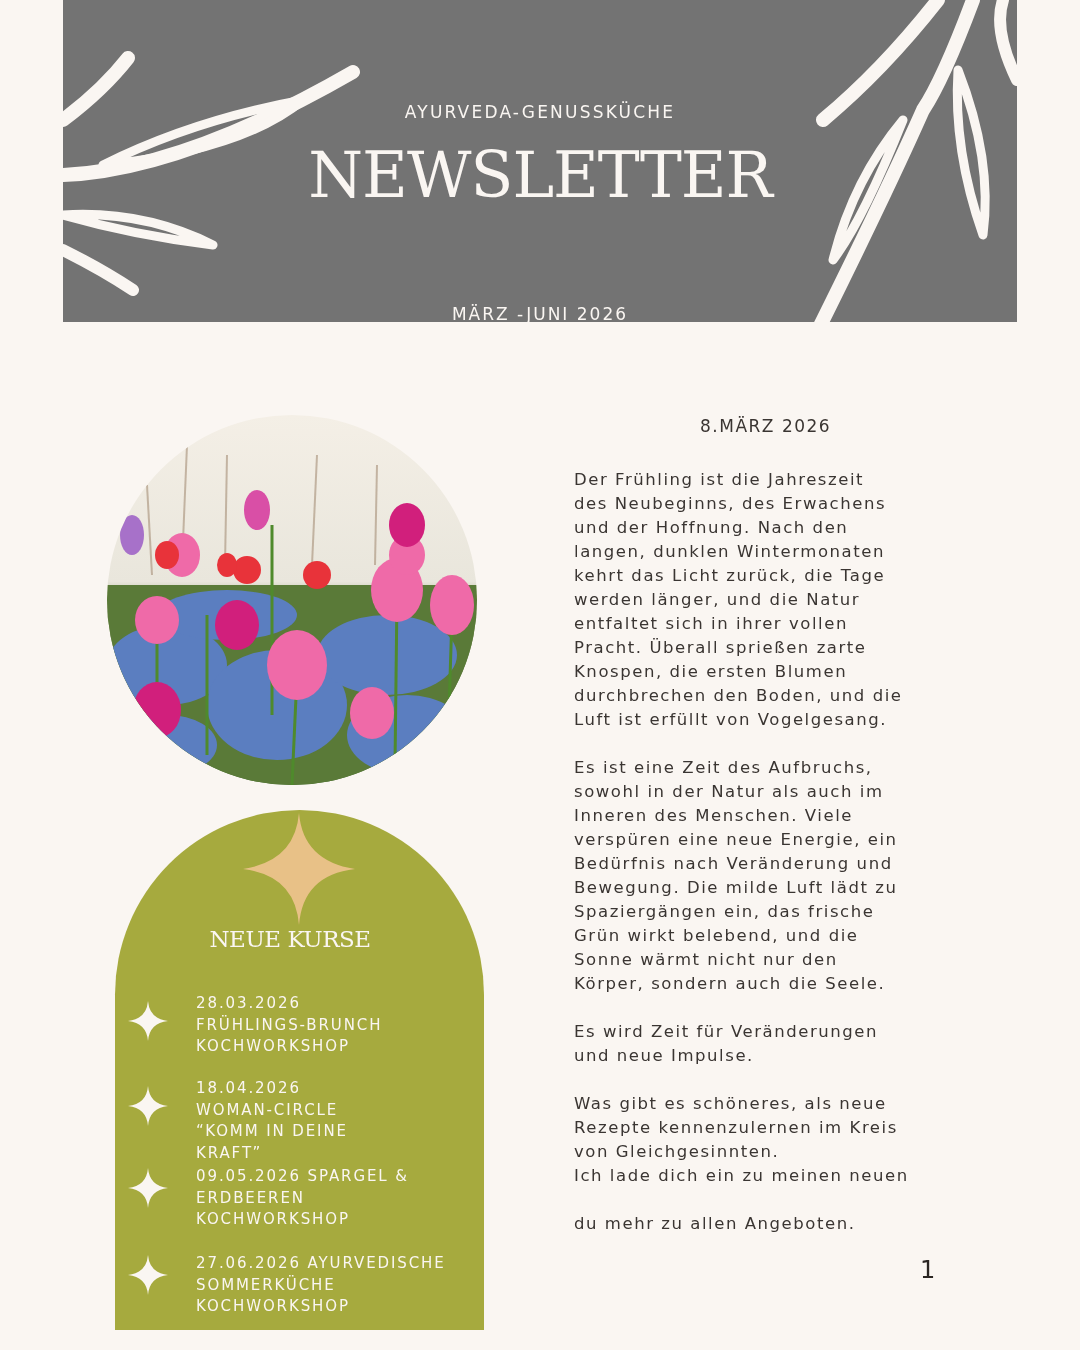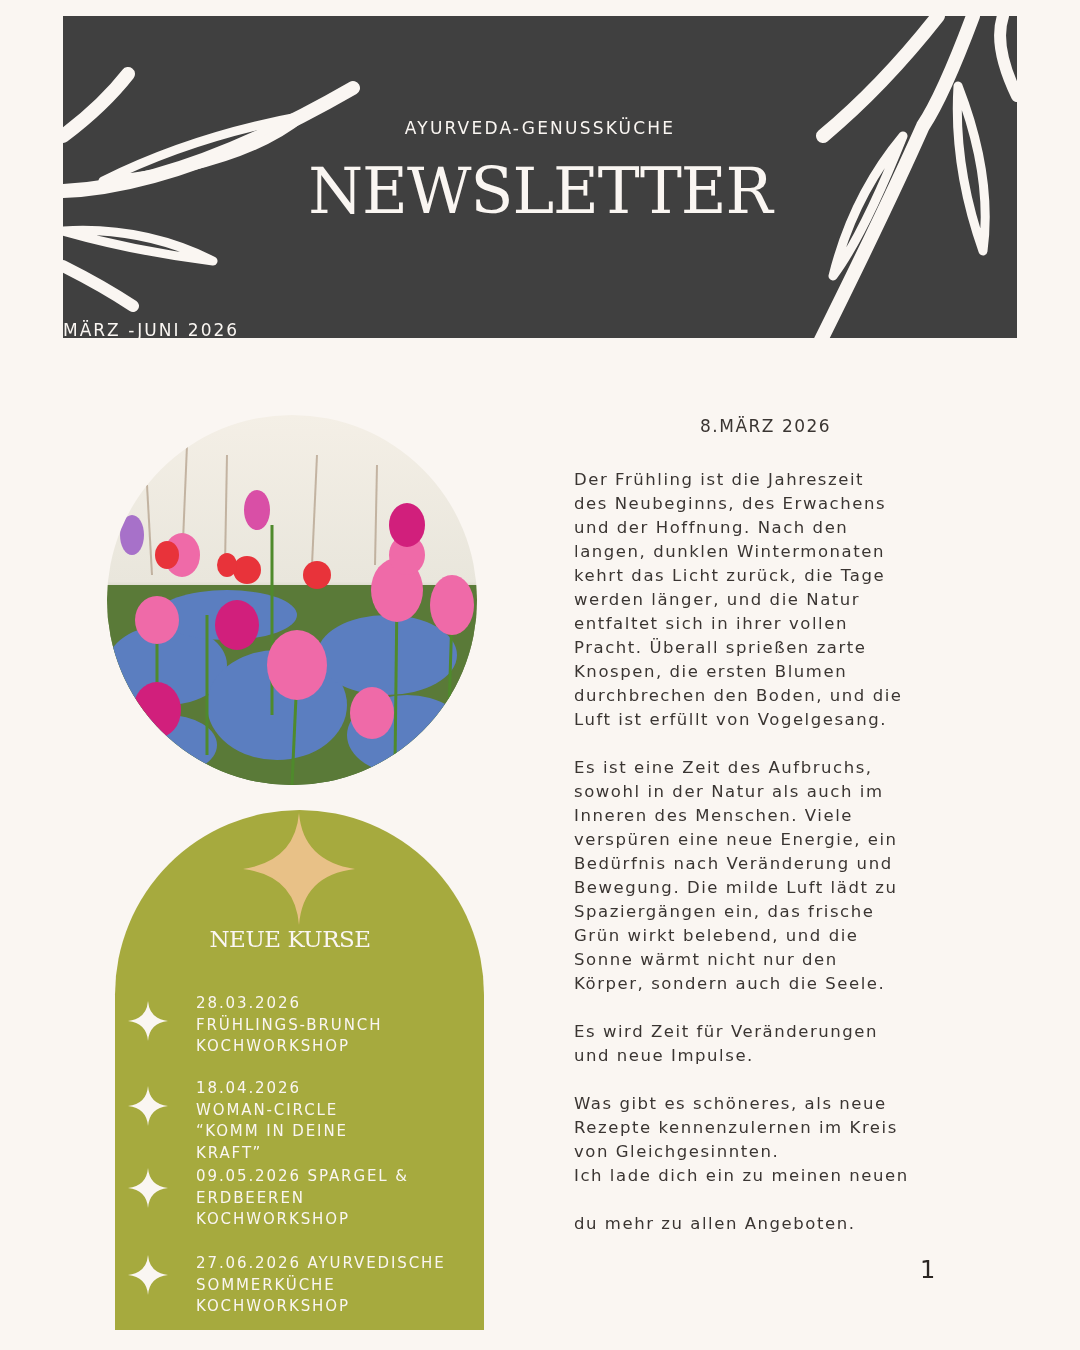--- a/index.html
+++ b/index.html
@@ -1,23 +1,23 @@
 <!DOCTYPE html>
 <html><head>
 <meta charset="utf-8">
 <style>
   * { box-sizing: border-box; margin: 0; padding: 0; }
   html, body { width: 1080px; height: 1350px; overflow: hidden; }
   body { background: #FAF6F2; position: relative; font-family: "DejaVu Sans", sans-serif; color: #3a3532; }
 
-  .banner { position: absolute; left: 63px; top: 0; width: 954px; height: 322px; background: #404040; overflow: hidden; margin-top: 16px; }
+  .banner { position: absolute; left: 63px; top: 0; width: 954px; height: 322px; background: #737373; overflow: hidden; }
   .banner svg.leaves { position: absolute; left: 0; top: 0; width: 954px; height: 390px; }
   .kicker { position: absolute; left: 0; width: 100%; top: 102px; text-align: center; color: #FAF6F2; font-size: 17px; letter-spacing: 2.2px; }
   .title { position: absolute; left: 0; width: 100%; top: 138px; text-align: center; color: #FAF6F2; font-family: "DejaVu Serif", serif; font-weight: normal; font-size: 64px; letter-spacing: -1px; transform: scaleX(0.98); }
-  .period { position: absolute; left: 0; width: 100%; top: 304px; text-align: left; color: #FAF6F2; font-size: 17px; letter-spacing: 2px; }
+  .period { position: absolute; left: 0; width: 100%; top: 304px; text-align: center; color: #FAF6F2; font-size: 17px; letter-spacing: 2px; }
 
   .photo { position: absolute; left: 107px; top: 415px; width: 370px; height: 370px; border-radius: 50%; overflow: hidden; }
   .photo svg { width: 100%; height: 100%; display: block; }
 
   .arch { position: absolute; left: 115px; top: 810px; width: 369px; height: 520px; background: #A6AA3E; border-radius: 185px 185px 0 0; padding-left: 12px; }
   .arch .big-star { position: absolute; left: 128px; top: 3px; width: 112px; height: 112px; }
   .arch .arch-title { position: absolute; left: 0; width: 350px; top: 116px; text-align: center; color: #FAF6F2; font-family: "DejaVu Serif", serif; font-size: 23px; letter-spacing: -0.5px; }
   .course { position: absolute; left: 0; width: 369px; }
   .course .star { position: absolute; left: 13px; width: 40px; height: 40px; }
   .course .txt { position: absolute; left: 81px; width: 285px; color: #FAF6F2; font-size: 15px; letter-spacing: 1.9px; line-height: 21.5px; text-transform: uppercase; }

